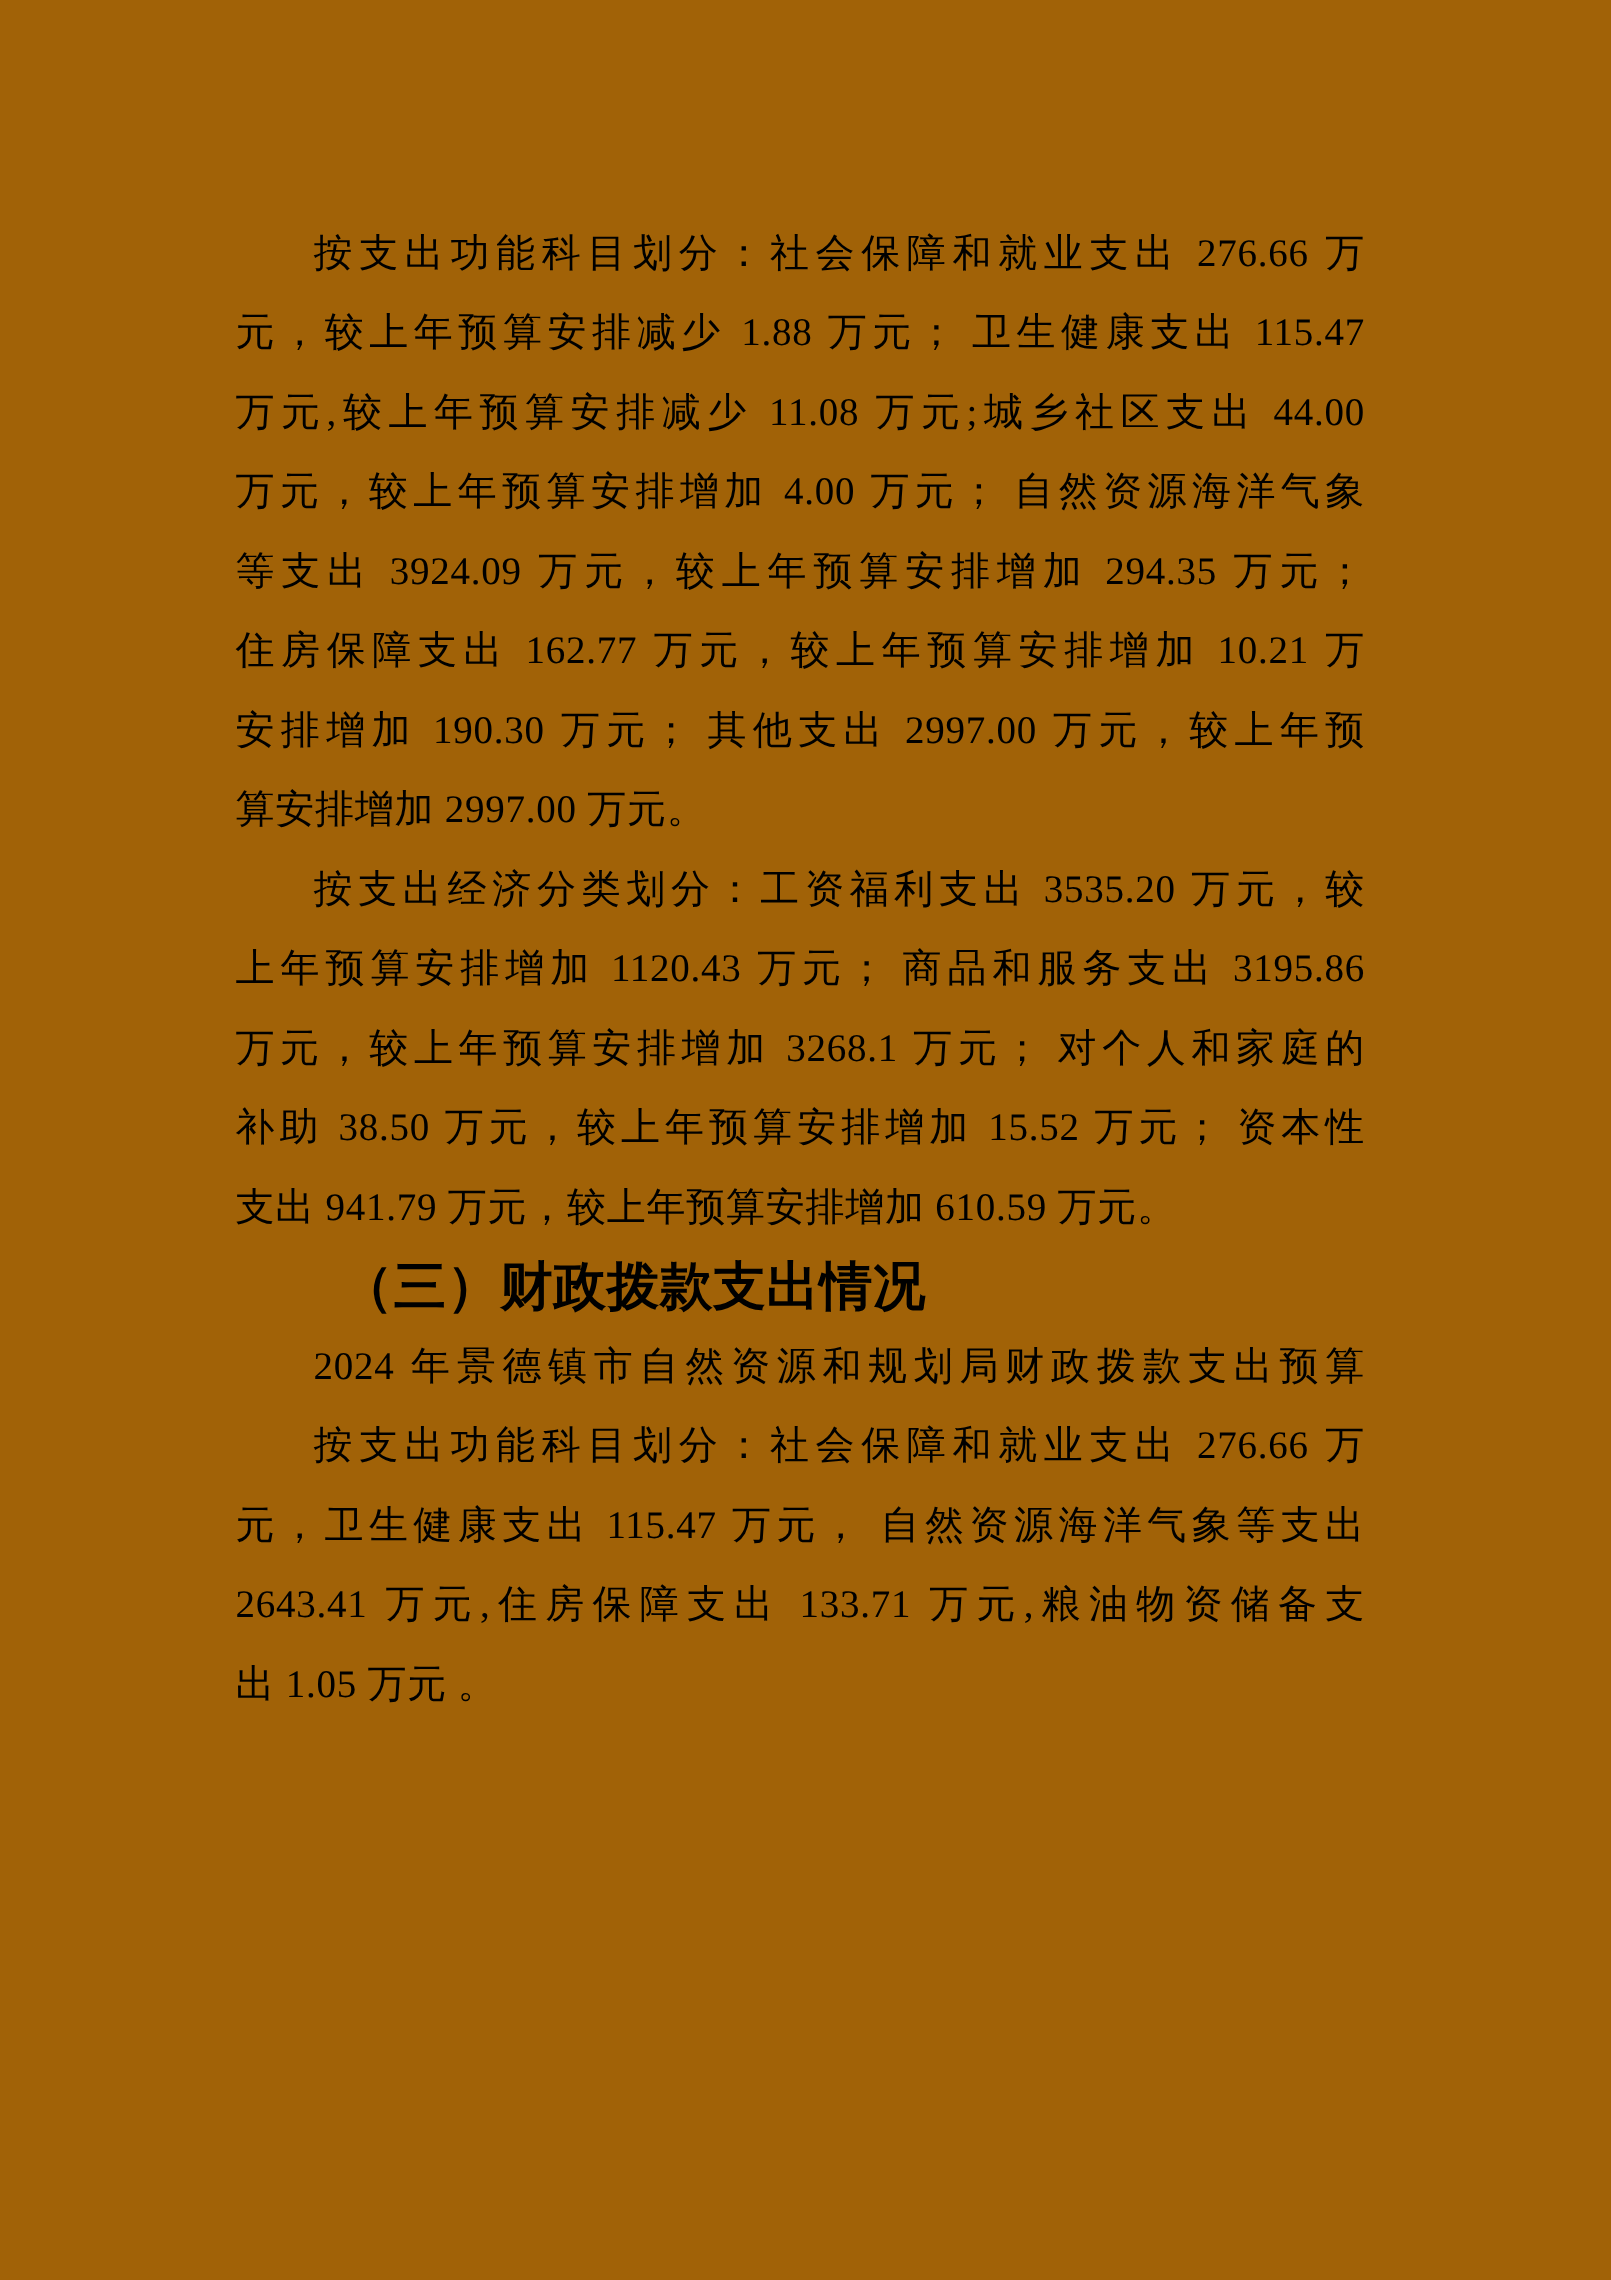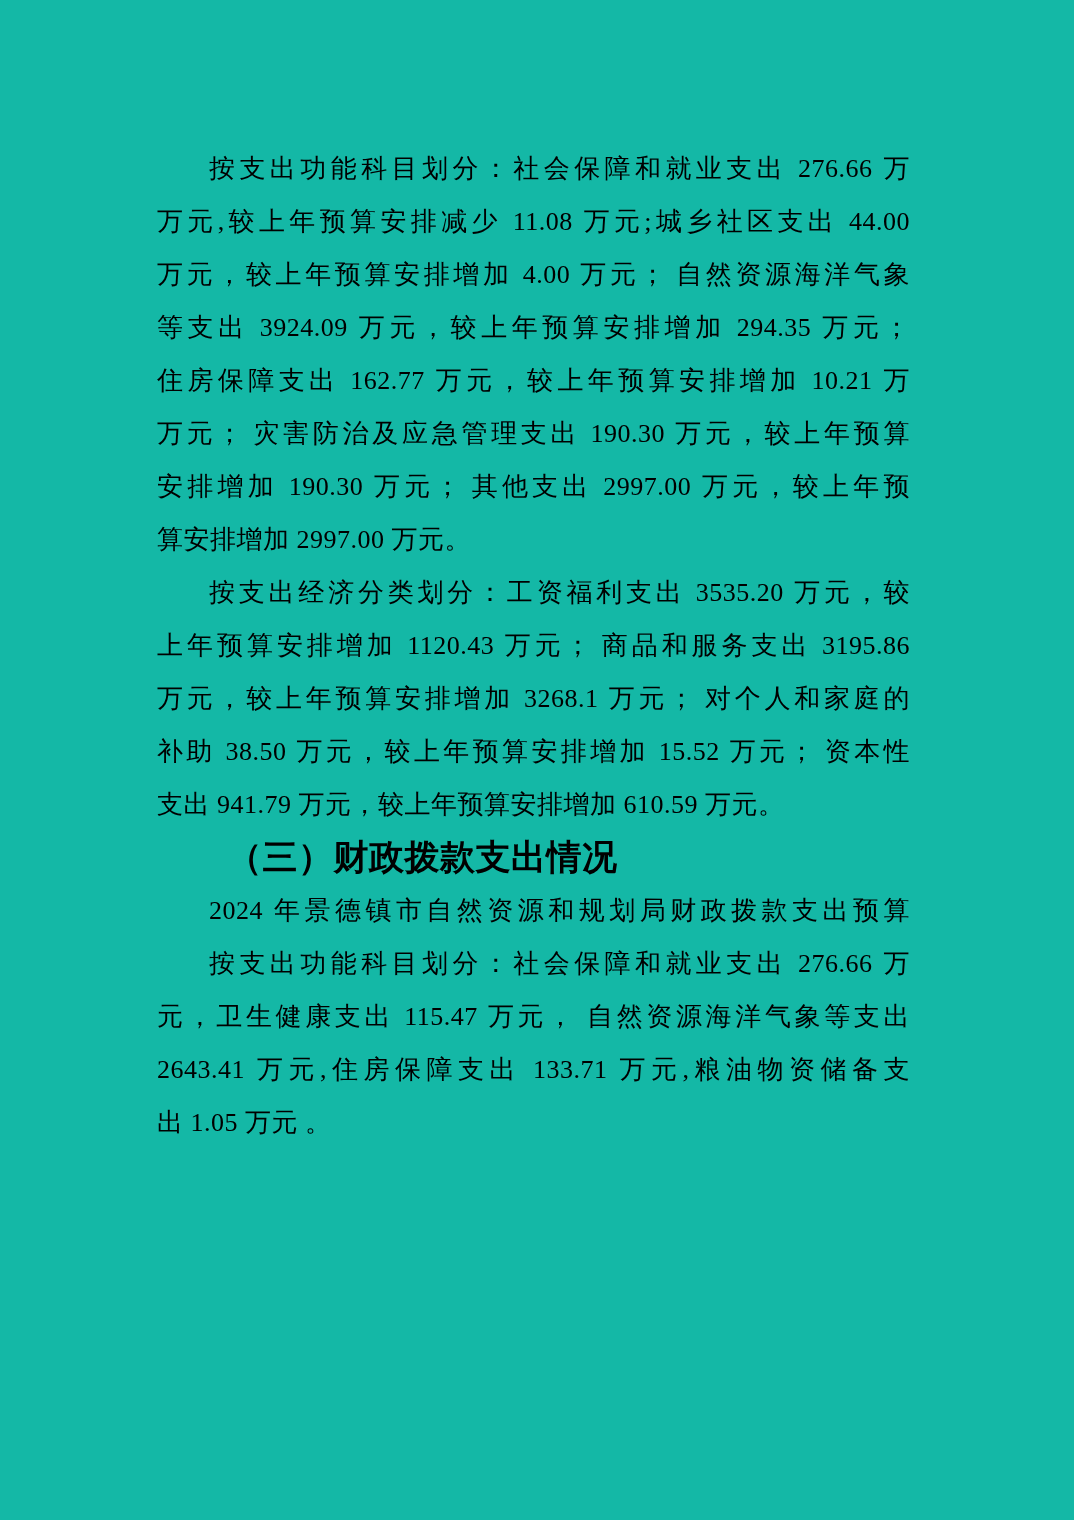--- a/index.html
+++ b/index.html
@@ -8,21 +8,21 @@
     background: #ffffff;
     font-family: "Liberation Serif", "DejaVu Serif", serif;
     color: #000000;
     overflow: hidden;
   }
   .page {
     position: relative;
     width: 1074px; height: 1520px;
     box-sizing: border-box;
     padding: 142px 164px 0 157px;
-    background: #14b8a6;
+    background: #a16207;
   }
   .para { margin: 0; }
   .line {
     font-size: 26px;
     line-height: 53px;
     height: 53px;
     overflow: hidden;
     text-align: justify;
     text-align-last: justify;
     letter-spacing: 0.5px;
@@ -37,25 +37,25 @@
     font-size: 35px;
   }
 </style>
 </head>
 <body>
 
 <div class="page">
 
   <div class="para">
     <div class="line indent">按支出功能科目划分：社会保障和就业支出 276.66 万</div>
+    <div class="line">元，较上年预算安排减少 1.88 万元； 卫生健康支出 115.47</div>
     <div class="line">万元,较上年预算安排减少 11.08 万元;城乡社区支出 44.00</div>
     <div class="line">万元，较上年预算安排增加 4.00 万元； 自然资源海洋气象</div>
     <div class="line">等支出 3924.09 万元，较上年预算安排增加 294.35 万元；</div>
     <div class="line">住房保障支出 162.77 万元，较上年预算安排增加 10.21 万</div>
-    <div class="line">万元； 灾害防治及应急管理支出 190.30 万元，较上年预算</div>
     <div class="line">安排增加 190.30 万元； 其他支出 2997.00 万元，较上年预</div>
     <div class="line lastline">算安排增加 2997.00 万元。</div>
   </div>
 
   <div class="para">
     <div class="line indent">按支出经济分类划分：工资福利支出 3535.20 万元，较</div>
     <div class="line">上年预算安排增加 1120.43 万元； 商品和服务支出 3195.86</div>
     <div class="line">万元，较上年预算安排增加 3268.1 万元； 对个人和家庭的</div>
     <div class="line">补助 38.50 万元，较上年预算安排增加 15.52 万元； 资本性</div>
     <div class="line lastline">支出 941.79 万元，较上年预算安排增加 610.59 万元。</div>

